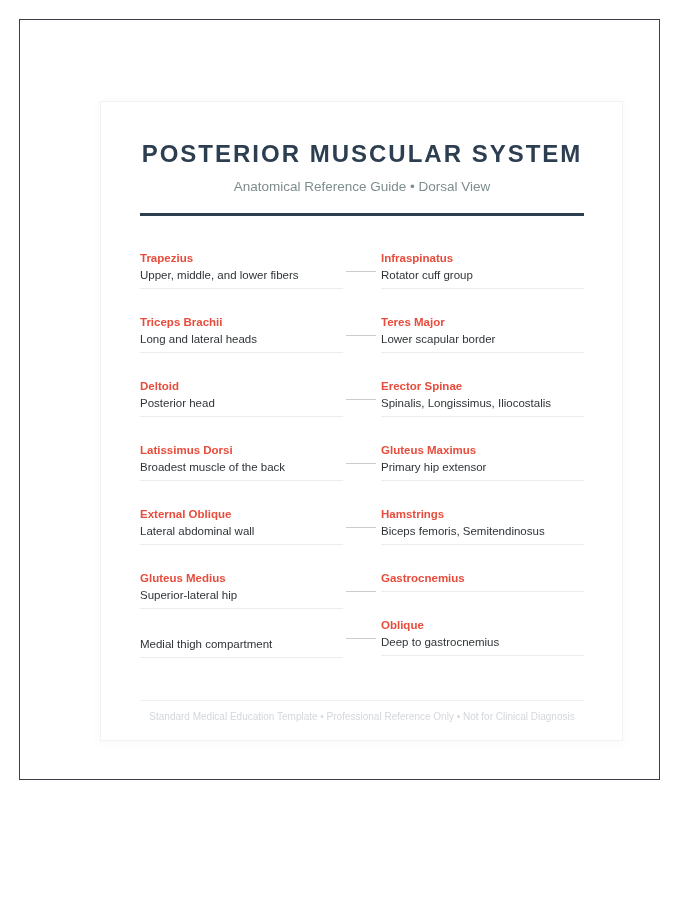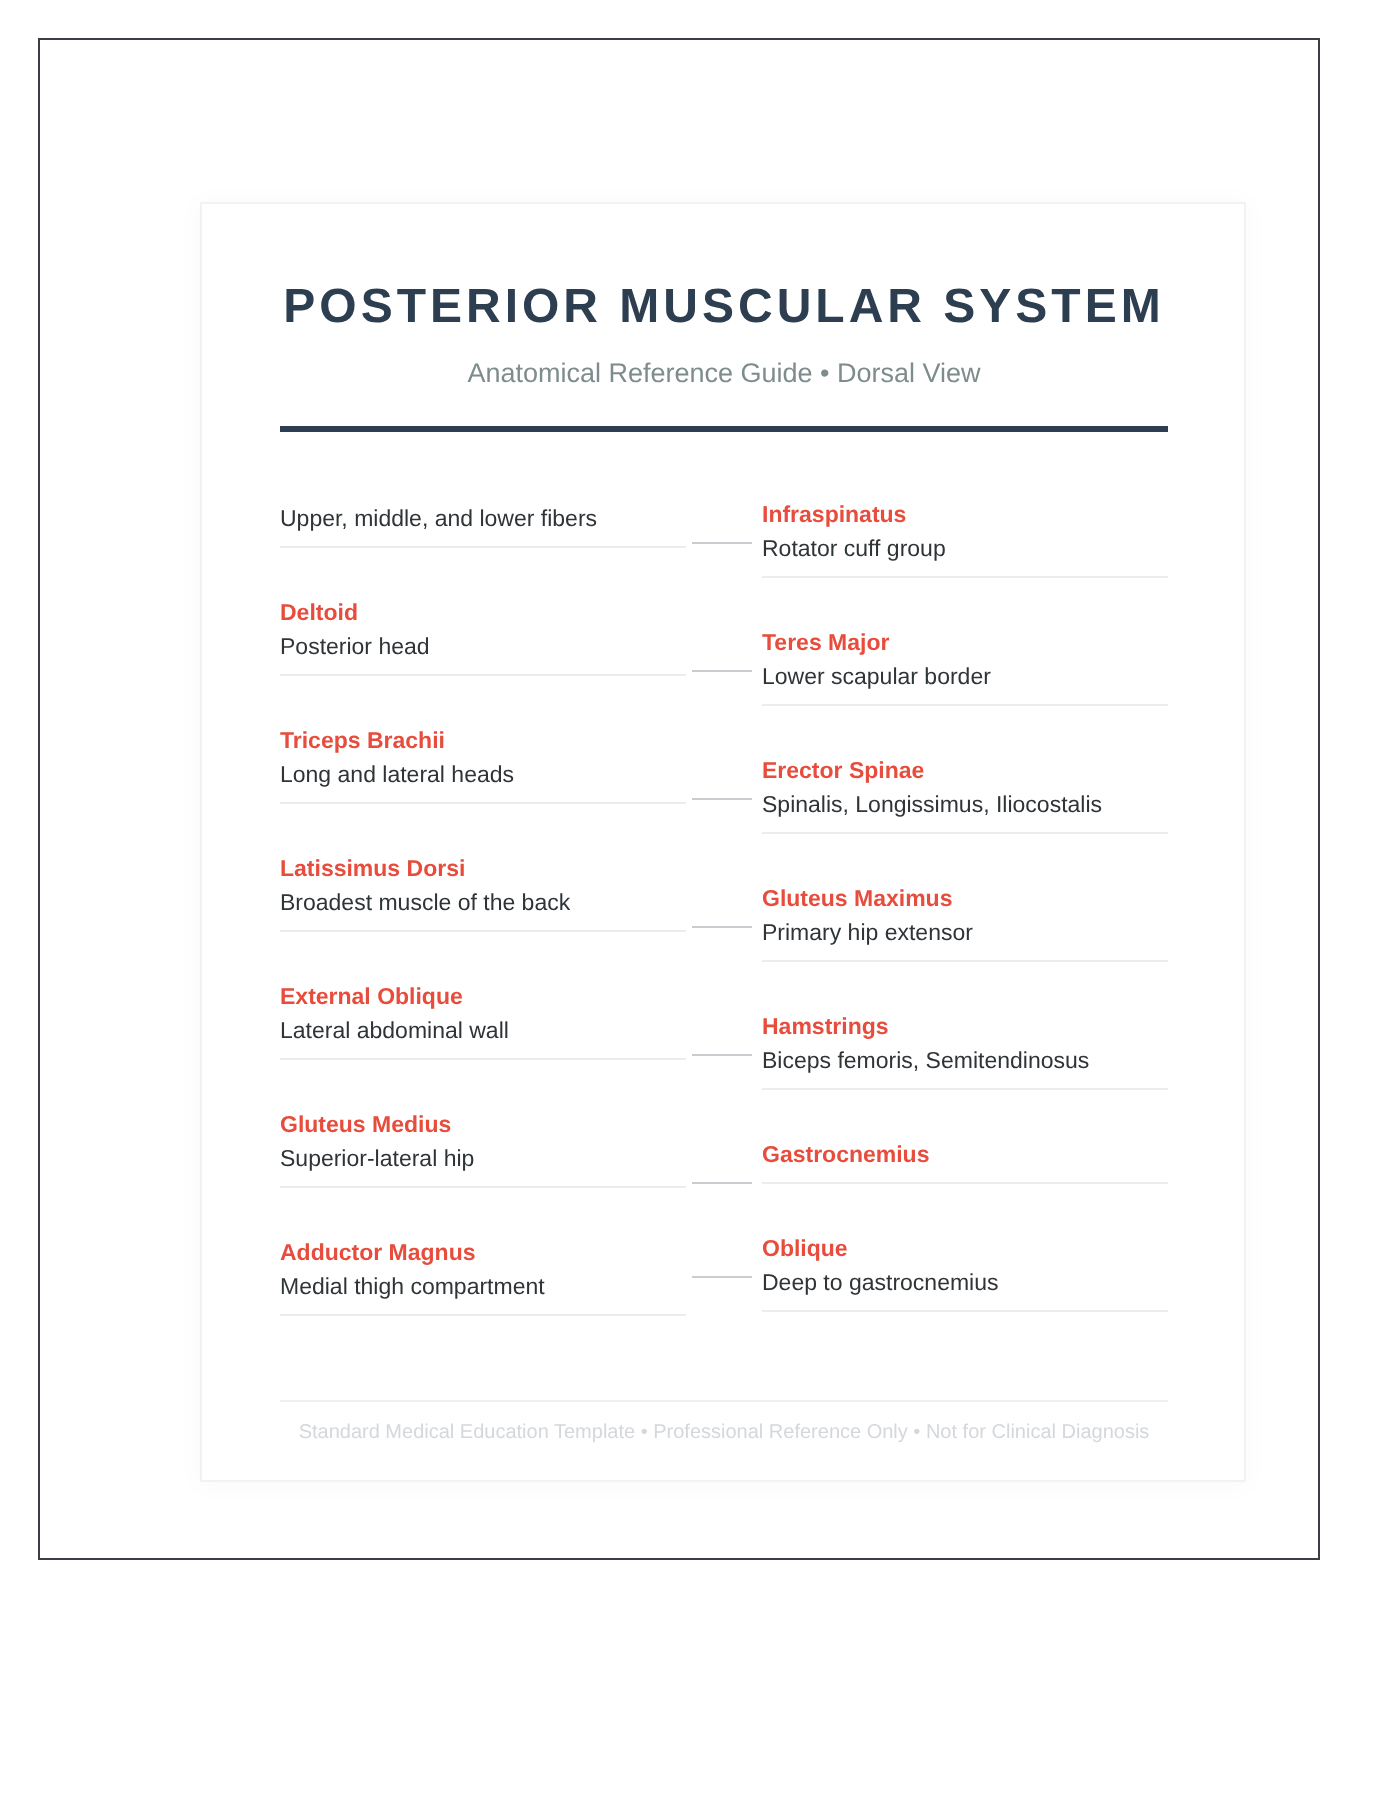--- a/index.html
+++ b/index.html
@@ -151,44 +151,44 @@
         <h1 class="doc-title">POSTERIOR MUSCULAR SYSTEM</h1>
         <p class="doc-subtitle">Anatomical Reference Guide • Dorsal View</p>
         <div class="title-rule"></div>
       </div>
 
       <div class="muscle-columns">
 
         <div class="muscle-column column-left">
 
           <div class="muscle-item">
+            <span class="muscle-name">Trapezius</span>
             <span class="muscle-desc">Upper, middle, and lower fibers</span>
+          </div>
+          <div class="muscle-item">
+            <span class="muscle-name">Triceps Brachii</span>
+            <span class="muscle-desc">Long and lateral heads</span>
           </div>
           <div class="muscle-item">
             <span class="muscle-name">Deltoid</span>
             <span class="muscle-desc">Posterior head</span>
           </div>
           <div class="muscle-item">
-            <span class="muscle-name">Triceps Brachii</span>
-            <span class="muscle-desc">Long and lateral heads</span>
-          </div>
-          <div class="muscle-item">
             <span class="muscle-name">Latissimus Dorsi</span>
             <span class="muscle-desc">Broadest muscle of the back</span>
           </div>
           <div class="muscle-item">
             <span class="muscle-name">External Oblique</span>
             <span class="muscle-desc">Lateral abdominal wall</span>
           </div>
           <div class="muscle-item">
             <span class="muscle-name">Gluteus Medius</span>
             <span class="muscle-desc">Superior-lateral hip</span>
           </div>
           <div class="muscle-item">
-            <span class="muscle-name">Adductor Magnus</span>
             <span class="muscle-desc">Medial thigh compartment</span>
           </div>
 
         </div>
 
         <div class="muscle-column column-right">
 
           <div class="muscle-item">
             <span class="muscle-name">Infraspinatus</span>
             <span class="muscle-desc">Rotator cuff group</span>

